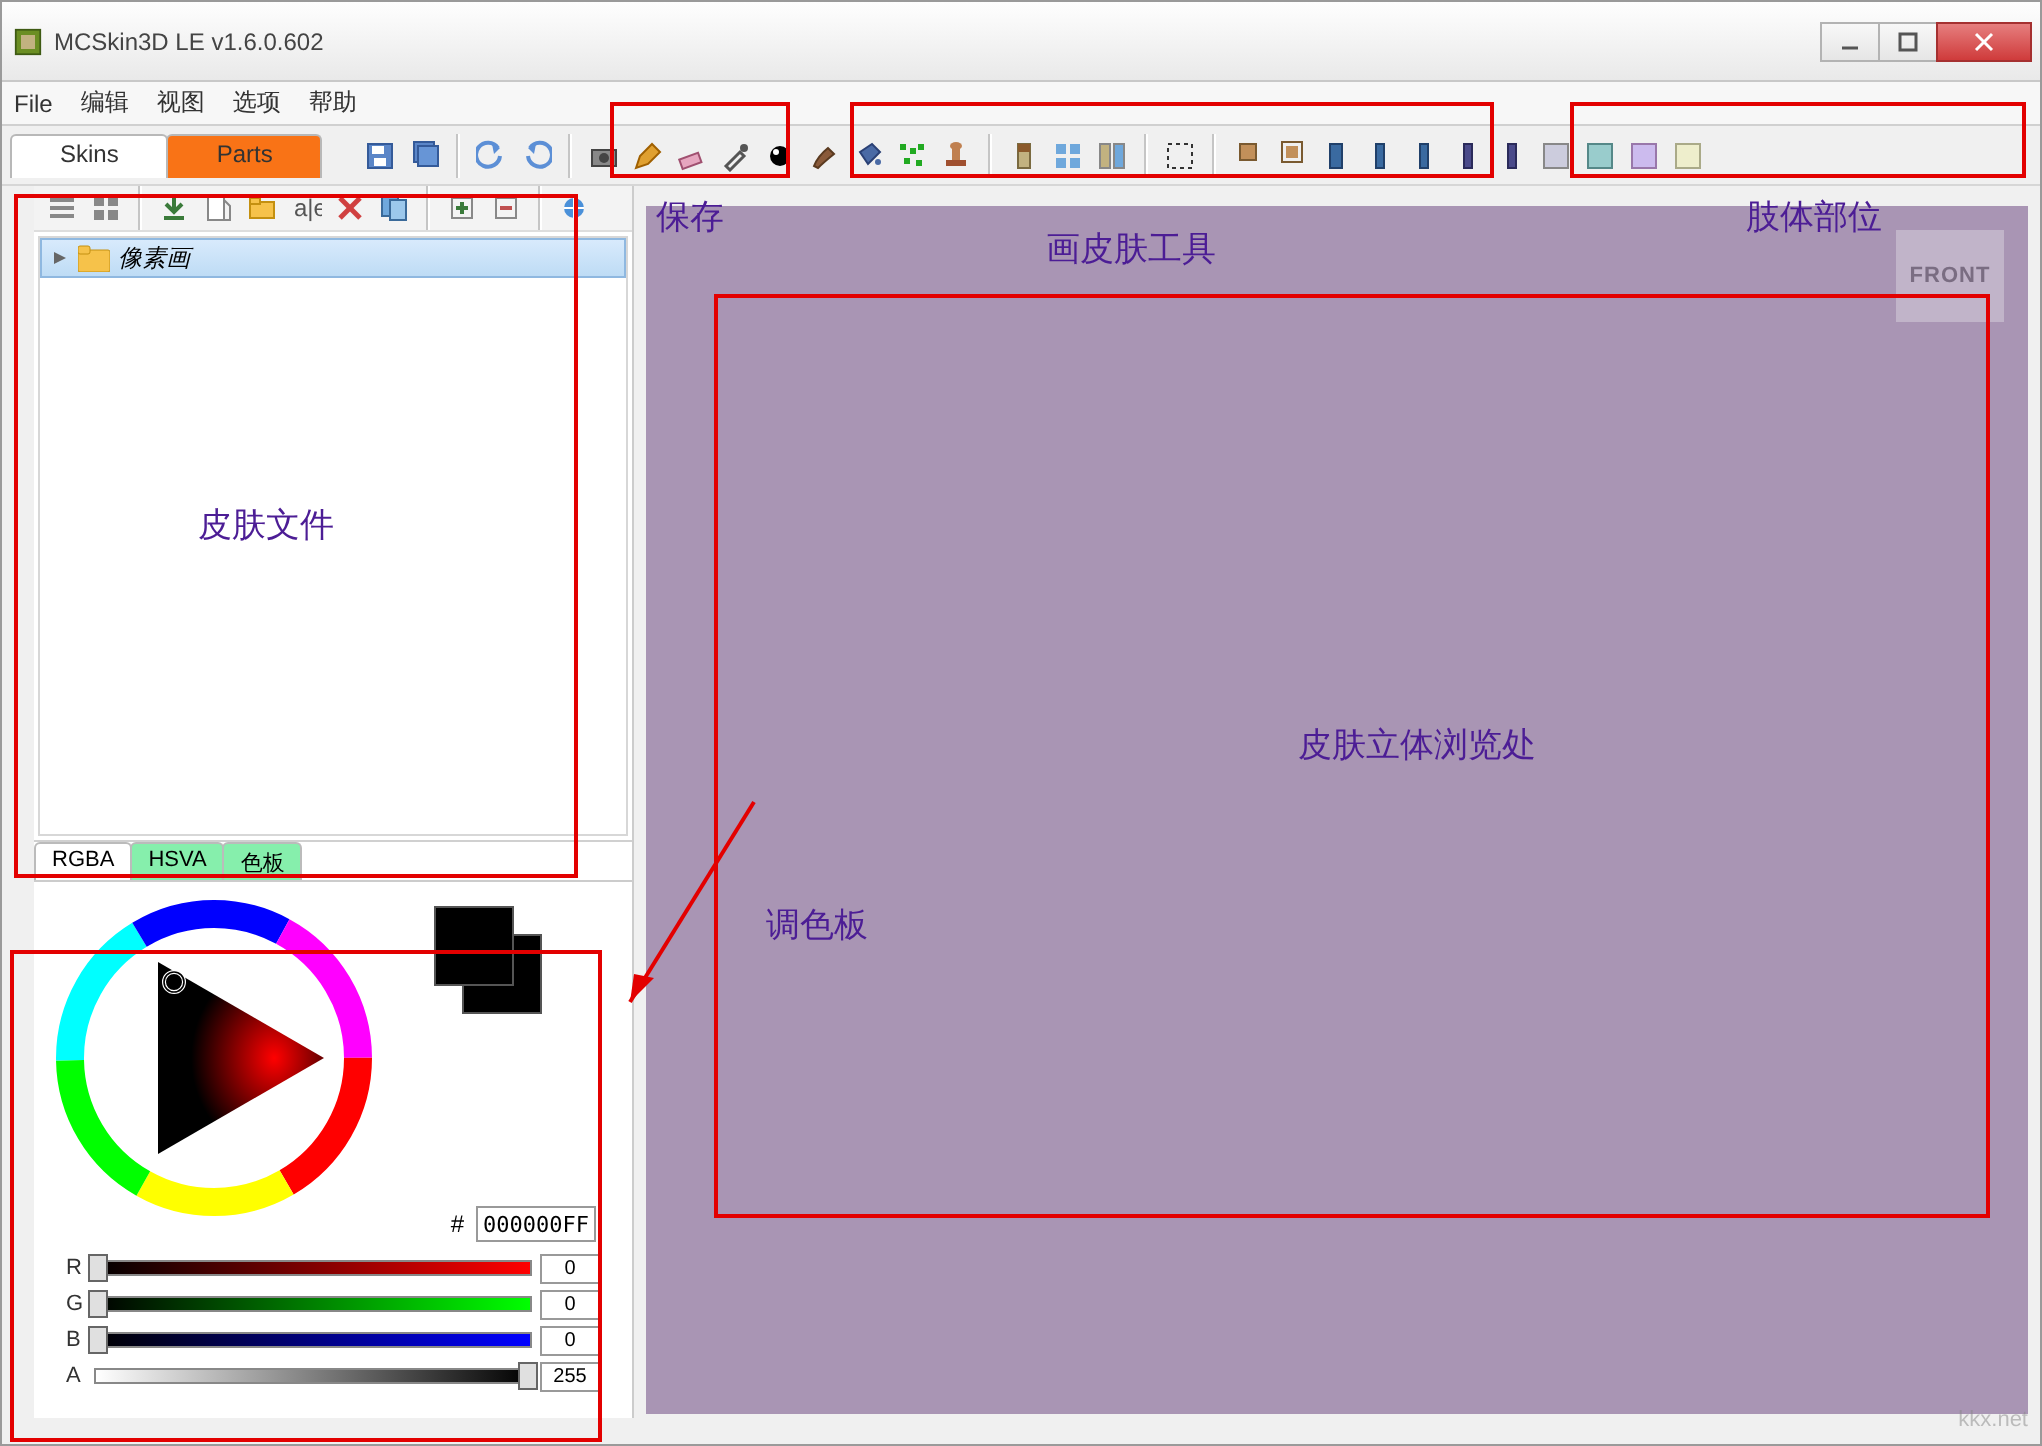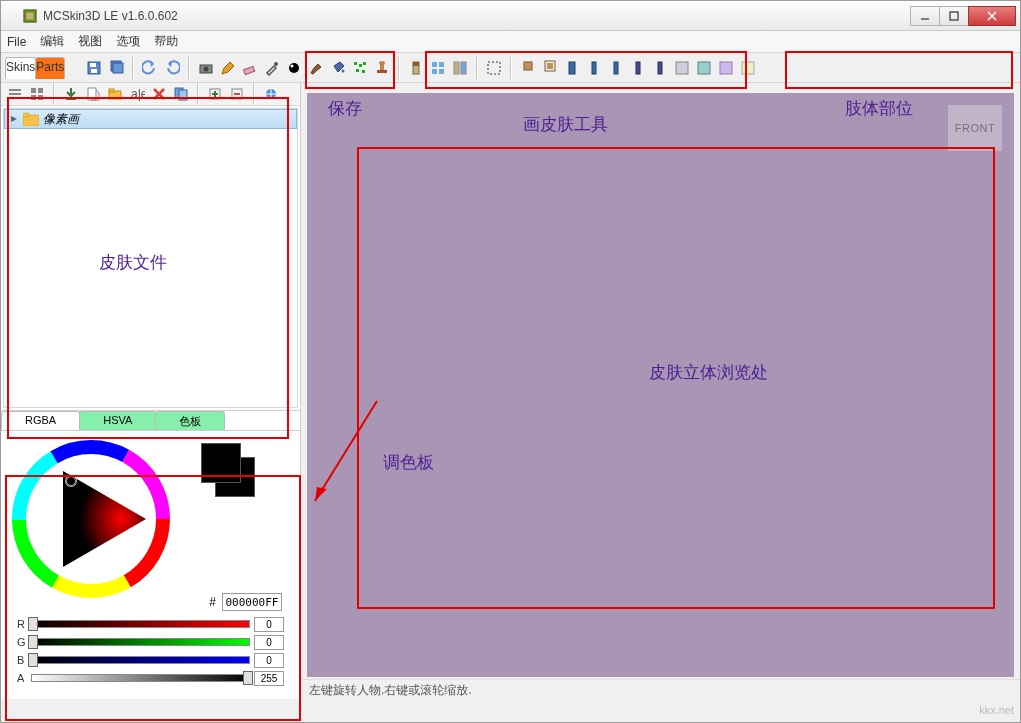--- a/index.html
+++ b/index.html
@@ -1,70 +1,70 @@
 <!DOCTYPE html>
 <html><head>
 <meta charset="utf-8">
 <style>
   * { margin: 0; padding: 0; box-sizing: border-box; font-family: "Microsoft YaHei", SimSun, Arial, sans-serif; font-size: 12px; }
   body { width: 1021px; height: 723px; overflow: hidden; background: #d9d9d9; position: relative; }
   .window-frame { width: 1021px; height: 723px; background: #f0f0f0; border: 1px solid #9a9a9a; position: relative; }
   
-  .titlebar { height: 30px; background: linear-gradient(#fefefe, #e9e9e9); display: flex; align-items: center; padding-left: 22px; border-bottom: 1px solid #c8c8c8; }
+  .titlebar { height: 40px; background: linear-gradient(#fefefe, #e9e9e9); display: flex; align-items: center; padding-left: 6px; border-bottom: 1px solid #c8c8c8; }
   .titlebar .ico { width: 14px; height: 14px; margin-right: 6px; }
   .titlebar .title-text { color: #444; font-size: 12px; flex: 1; }
   .winbtns { display: flex; height: 20px; margin-right: 4px; }
   .winbtn { width: 30px; height: 20px; display: flex; align-items: center; justify-content: center; border: 1px solid #b3b3b3; margin-left: -1px; background: linear-gradient(#f8f8f8,#e6e6e6); cursor: default; }
   .winbtn.close { width: 48px; background: linear-gradient(#e67e7e,#cf3b3b); border-color: #a53030; color: #fff; }
   .winbtn svg { width: 10px; height: 10px; stroke: #555; stroke-width: 1.5; fill: none; }
   .winbtn.close svg { stroke: #fff; }
   
   .menubar { height: 22px; background: #f7f7f7; display: flex; align-items: center; padding-left: 6px; gap: 14px; border-bottom: 1px solid #d0d0d0; }
   .menubar span { color: #333; cursor: default; }
   
   .row2 { height: 30px; display: flex; align-items: center; border-bottom: 1px solid #d6d6d6; }
   .tabs { display: flex; height: 22px; margin-left: 4px; }
-  .tab { padding: 2px 0; border: 1px solid #b8b8b8; background: #fff; font-size: 12px; color: #333; cursor: default; border-bottom: none; border-radius: 3px 3px 0 0; margin-right: -1px; }
+  .tab { padding: 2px 24px; border: 1px solid #b8b8b8; background: #fff; font-size: 12px; color: #333; cursor: default; border-bottom: none; border-radius: 3px 3px 0 0; margin-right: -1px; }
   .tab.active { background: #fff; position: relative; z-index: 2; }
   .tab:not(.active){ background:#f97316; }
   .toolbar-right { flex: 1; display: flex; align-items: center; gap: 2px; padding-left: 4px; }
   .vr { width: 2px; height: 22px; border-left: 1px solid #c5c5c5; border-right: 1px solid #fff; margin: 0 4px; }
   .tbtn { width: 20px; height: 20px; display: flex; align-items: center; justify-content: center; border: 1px solid transparent; cursor: default; border-radius:2px;}
   .tbtn svg { width: 16px; height: 16px; }
   
   .tree-toolbar { height: 26px; display: flex; align-items: center; gap: 2px; padding: 0 4px; background: #f3f3f3; border-bottom: 1px solid #ddd; }
-  .content-row { display: flex; height: 616px; }
+  .content-row { display: flex; height: 616px; margin-left: 16px; }
   .left-col { width: 300px; display: flex; flex-direction: column; border-right: 1px solid #ccc; background:#fff;}
   .tree-area { height: 346px; background: #fff; border: 1px solid #d7d7d7; margin: 2px; overflow: hidden; font-style: italic; }
   .tree-item { display: flex; align-items: center; height: 20px; background: linear-gradient(#d8eafc,#bedcf5); border: 1px solid #8fb8e0; padding-left: 4px; gap: 4px; }
   .tree-item .exp { width:10px;height:10px; }
   .tree-item .fld { width:16px;height:14px;fill:#f6c24a;stroke:#c49010;stroke-width:0.5;}
   .color-panel { flex: 1; background: #fff; border-top: 1px solid #d0d0d0; }
   .color-tabs { display:flex; height:20px; border-bottom:1px solid #ccc; }
-  .ctab { padding: 2px 23px; border:1px solid #bbb; border-bottom:none; background:#fff; font-size:11px; border-radius:3px 3px 0 0; margin-right:-1px;}
+  .ctab { padding: 2px 8px; border:1px solid #bbb; border-bottom:none; background:#fff; font-size:11px; border-radius:3px 3px 0 0; margin-right:-1px;}
   .ctab.active{background:#fff;}
   .ctab:not(.active){background:#86efac;}
   .color-body { padding: 8px 10px; position: relative; }
   .wheel { position: relative; width: 160px; height: 160px; }
   .wheel svg { width: 160px; height: 160px; }
   .swatches { position:absolute; left: 200px; top: 12px; width: 60px; height: 60px; }
   .swatches .sw1 { position:absolute; width:40px; height:40px; background:#000; border:1px solid #555; left:0; top:0; }
   .swatches .sw2 { position:absolute; width:40px; height:40px; background:#000; border:1px solid #555; left:14px; top:14px; }
   .hex-row { display:flex; justify-content:flex-end; align-items:center; gap:6px; padding-right:8px; margin-top:-6px;}
   .hex-row input { width:60px; height:18px; border:1px solid #999; background:#fff; font-size:11px; text-align:center; font-family:monospace; }
   .sliders { padding: 4px 6px; }
   .slider-row { display:flex; align-items:center; height:18px; gap:4px; }
   .slider-row .lab{ width:10px; font-size:11px; color:#333;}
   .slider-row .track{ flex:1; height:8px; position:relative; border:1px solid #888; }
   .slider-row .num{ width:30px; height:15px; border:1px solid #999; text-align:center; font-size:10px; background:#fff; line-height:13px;}
   .thumb{ position:absolute; width:10px; height:14px; background:#e0e0e0; border:1px solid #666; top:-4px;}
   
   .viewer { flex:1; display:flex; flex-direction:column; }
   .viewer-canvas { flex:1; background:#a995b4; margin:10px 6px 2px 6px; position:relative; }
-  .front-badge { position:absolute; right:12px; top:12px; width:54px; height:46px; background:#c1b4c9; display:flex; align-items:center; justify-content:center; color:#7a6d82; font-weight:normal; font-size:11px; letter-spacing:0.5px;}
+  .front-badge { position:absolute; right:12px; top:12px; width:54px; height:46px; background:#c1b4c9; display:flex; align-items:center; justify-content:center; color:#7a6d82; font-weight:bold; font-size:11px; letter-spacing:0.5px;}
   .status { height:20px; padding:2px 8px; color:#555; font-size:12px; border-top:1px solid #ddd; }
   
   .rb { position:absolute; border:2px solid #e30000; pointer-events:none; }
   .rt { position:absolute; color:#4c1d95; font-size:17px; pointer-events:none; white-space:nowrap; }
   .arrow-svg{ position:absolute; pointer-events:none; }
   .watermark{ position:absolute; right:6px; bottom:6px; color:#888; font-size:11px; opacity:.5;}
 </style>
 </head>
 <body>
 
@@ -447,32 +447,31 @@
             </div>
           </div>
         </div>
       </div>
     </div>
 
     <div class="viewer">
       <div class="viewer-canvas">
         <div class="front-badge">FRONT</div>
       </div>
-      <div class="status">左键旋转人物.右键或滚轮缩放.</div>
     </div>
   </div>
 
   <div class="rb" style="left:304px; top:50px; width:90px; height:38px;"></div>
   <div class="rt" style="left:327px; top:96px;">保存</div>
 
   <div class="rb" style="left:424px; top:50px; width:322px; height:38px;"></div>
   <div class="rt" style="left:522px; top:112px;text-align:right;">画皮肤工具</div>
 
   <div class="rb" style="left:784px; top:50px; width:228px; height:38px;"></div>
-  <div class="rt" style="left:844px; top:96px;">肢体部位</div>
+  <div class="rt" style="left:872px; top:96px;">肢体部位</div>
 
   <div class="rb" style="left:6px; top:96px; width:282px; height:342px;"></div>
   <div class="rt" style="left:98px; top:250px;">皮肤文件</div>
 
   <div class="rb" style="left:4px; top:474px; width:296px; height:246px;"></div>
   <div class="rt" style="left:382px; top:450px;">调色板</div>
   <svg class="arrow-svg" style="left:296px; top:390px; width:100px; height:130px;" viewBox="0 0 100 130">
     <line x1="80" y1="10" x2="18" y2="110" stroke="#e30000" stroke-width="2"></line>
     <polygon points="18,110 30,98 20,96" fill="#e30000"></polygon>
   </svg>

